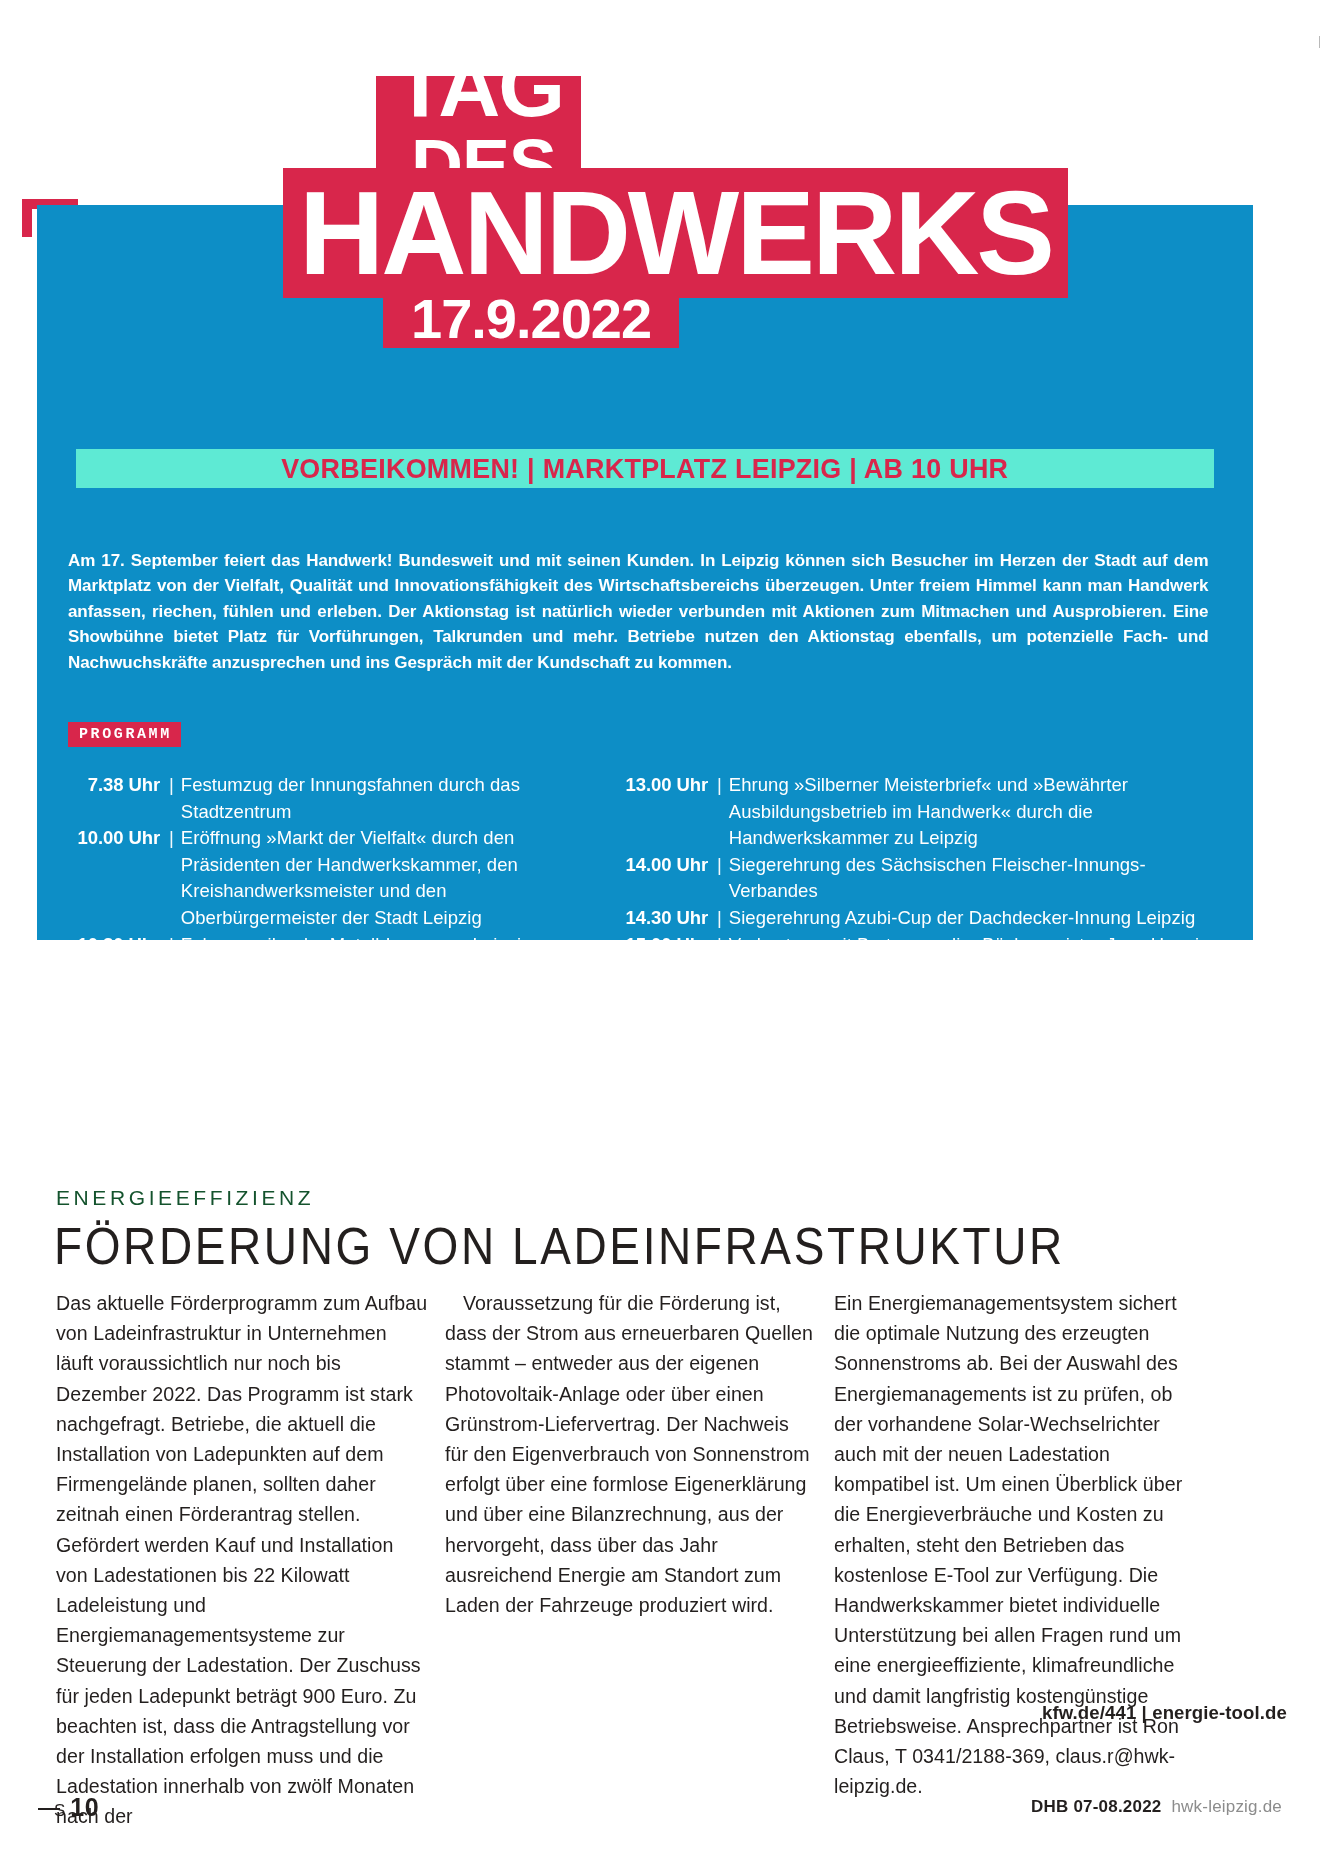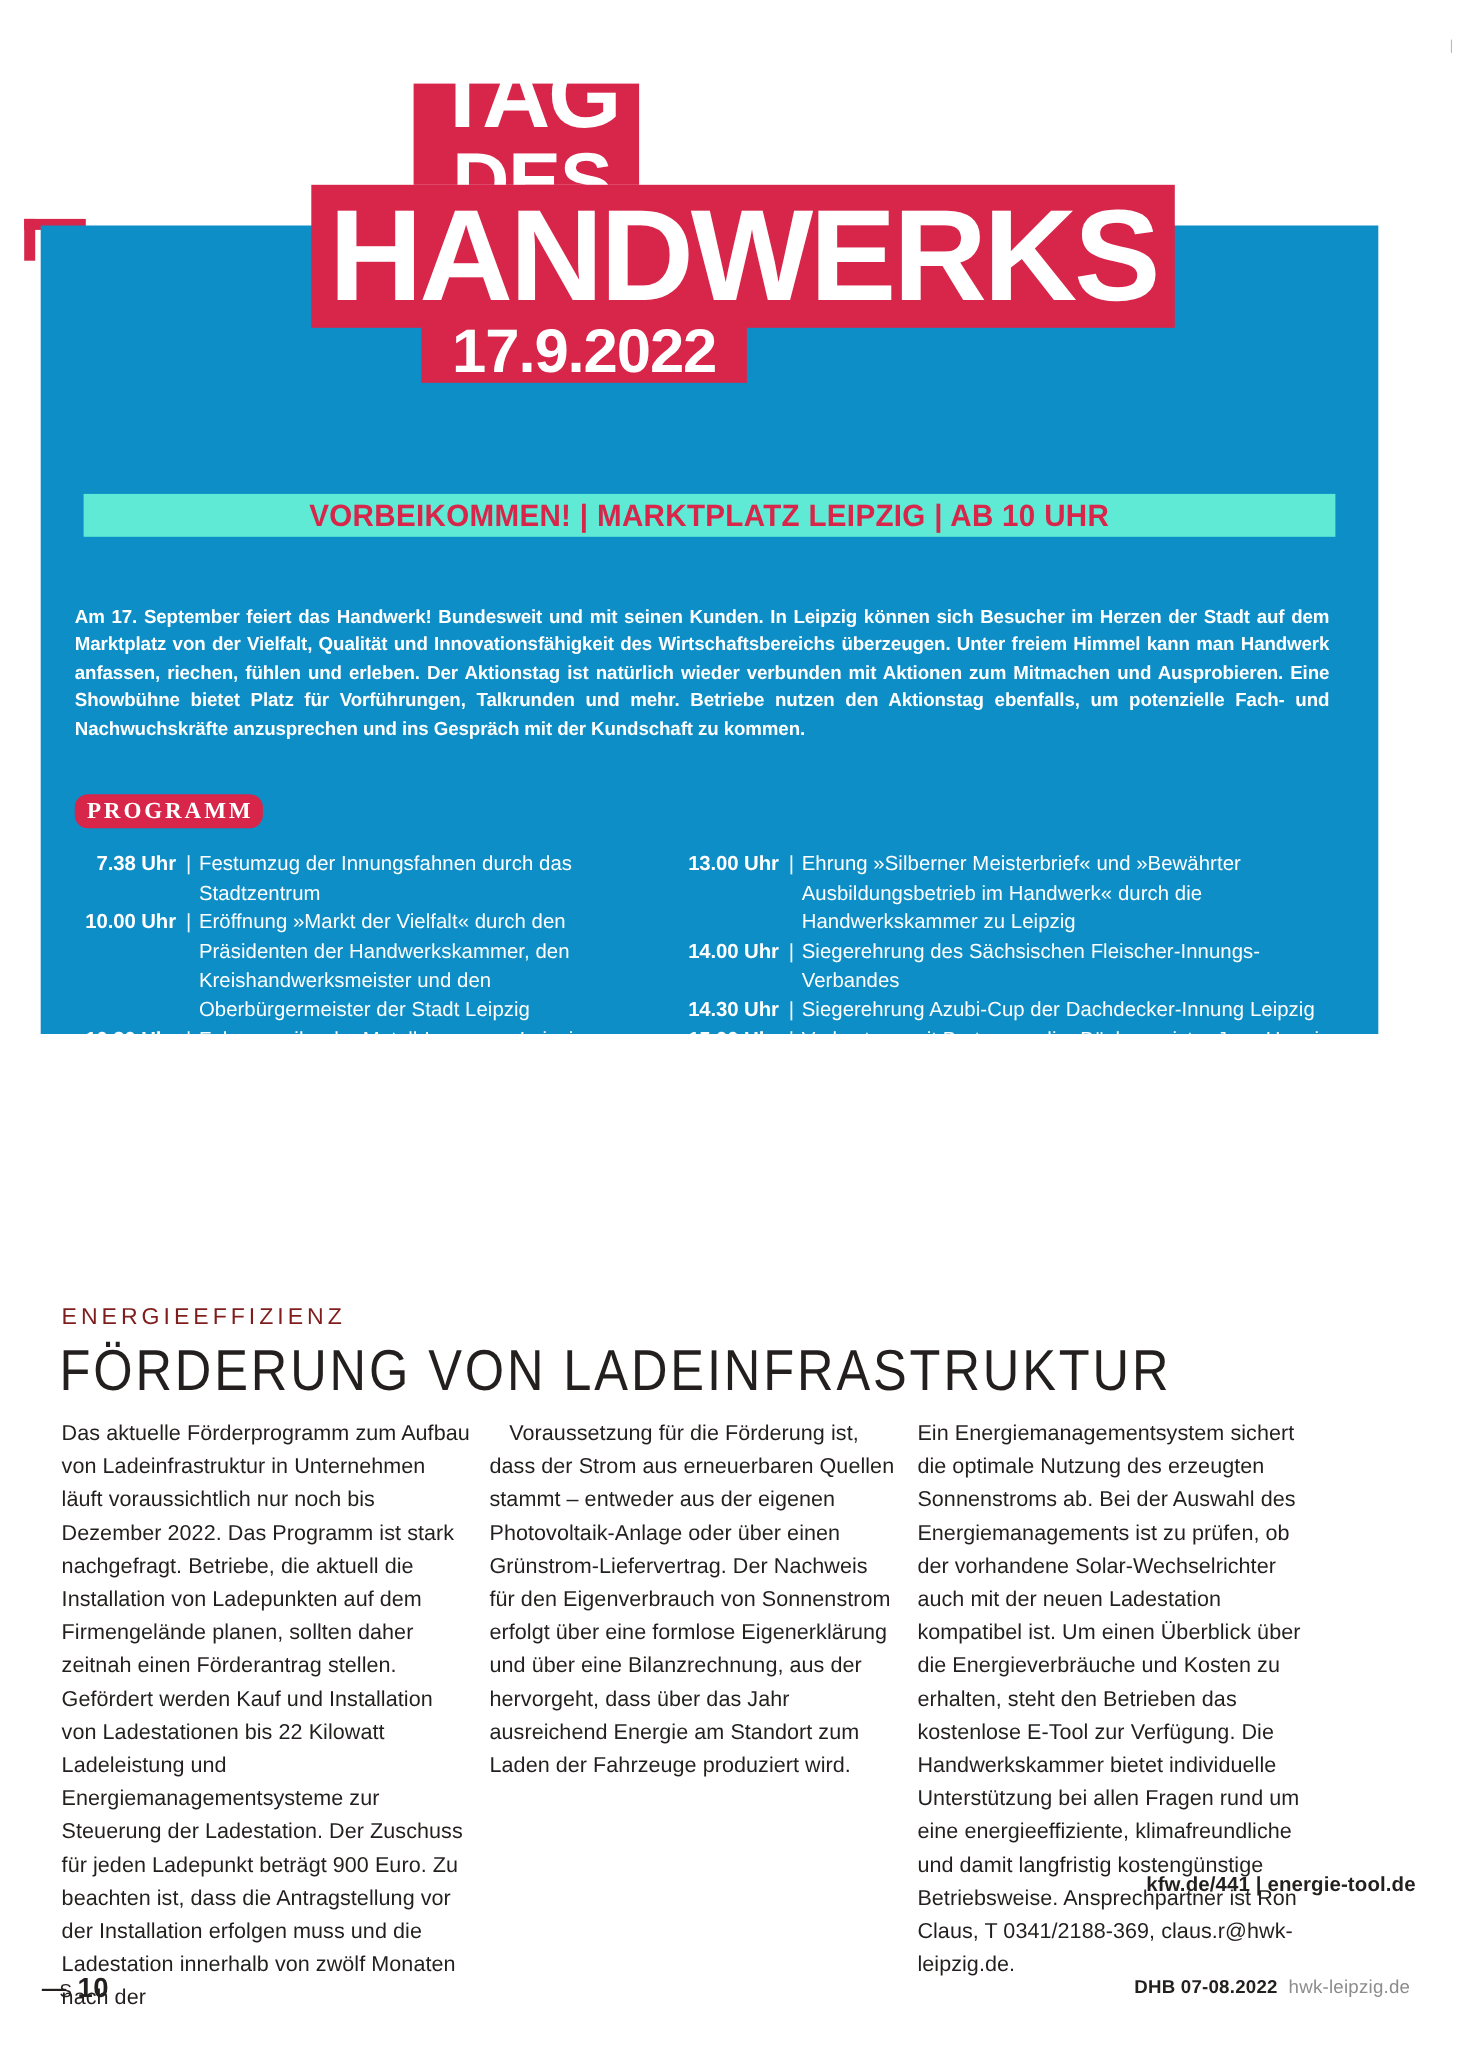--- a/index.html
+++ b/index.html
@@ -140,27 +140,26 @@
     transform-origin: left top;
   }
 
   
   #programm-tag {
     position: absolute;
     left: 68px;
     top: 722px;
     background: #d8264b;
     color: #ffffff;
-    font-family: Liberation Serif, serif;
+    font-family: Liberation Mono, monospace;
     font-weight: 900;
-    font-size: 21px;
+    font-size: 15px;
     letter-spacing: 2.6px;
     padding: 5px 9px 5px 11px;
     line-height: 1;
-    border-radius: 12px;
   }
 
   
   .prog-col {
     position: absolute;
     top: 772px;
     color: #ffffff;
   }
   #prog-col-left  { left: 68px;  width: 520px; }
   #prog-col-right { left: 616px; width: 604px; }
@@ -204,21 +203,21 @@
     line-height: 25.4px;
     text-align: justify;
     letter-spacing: -0.1px;
   }
 
   
   #article-kicker {
     position: absolute;
     left: 56px;
     top: 1186px;
-    color: #7f1d1d;
+    color: #14532d;
     font-family: "Liberation Sans Narrow", "Liberation Sans", sans-serif;
     font-weight: 400;
     font-size: 21px;
     letter-spacing: 3.6px;
     text-transform: uppercase;
   }
   #article-headline {
     position: absolute;
     left: 54px;
     top: 1215px;

